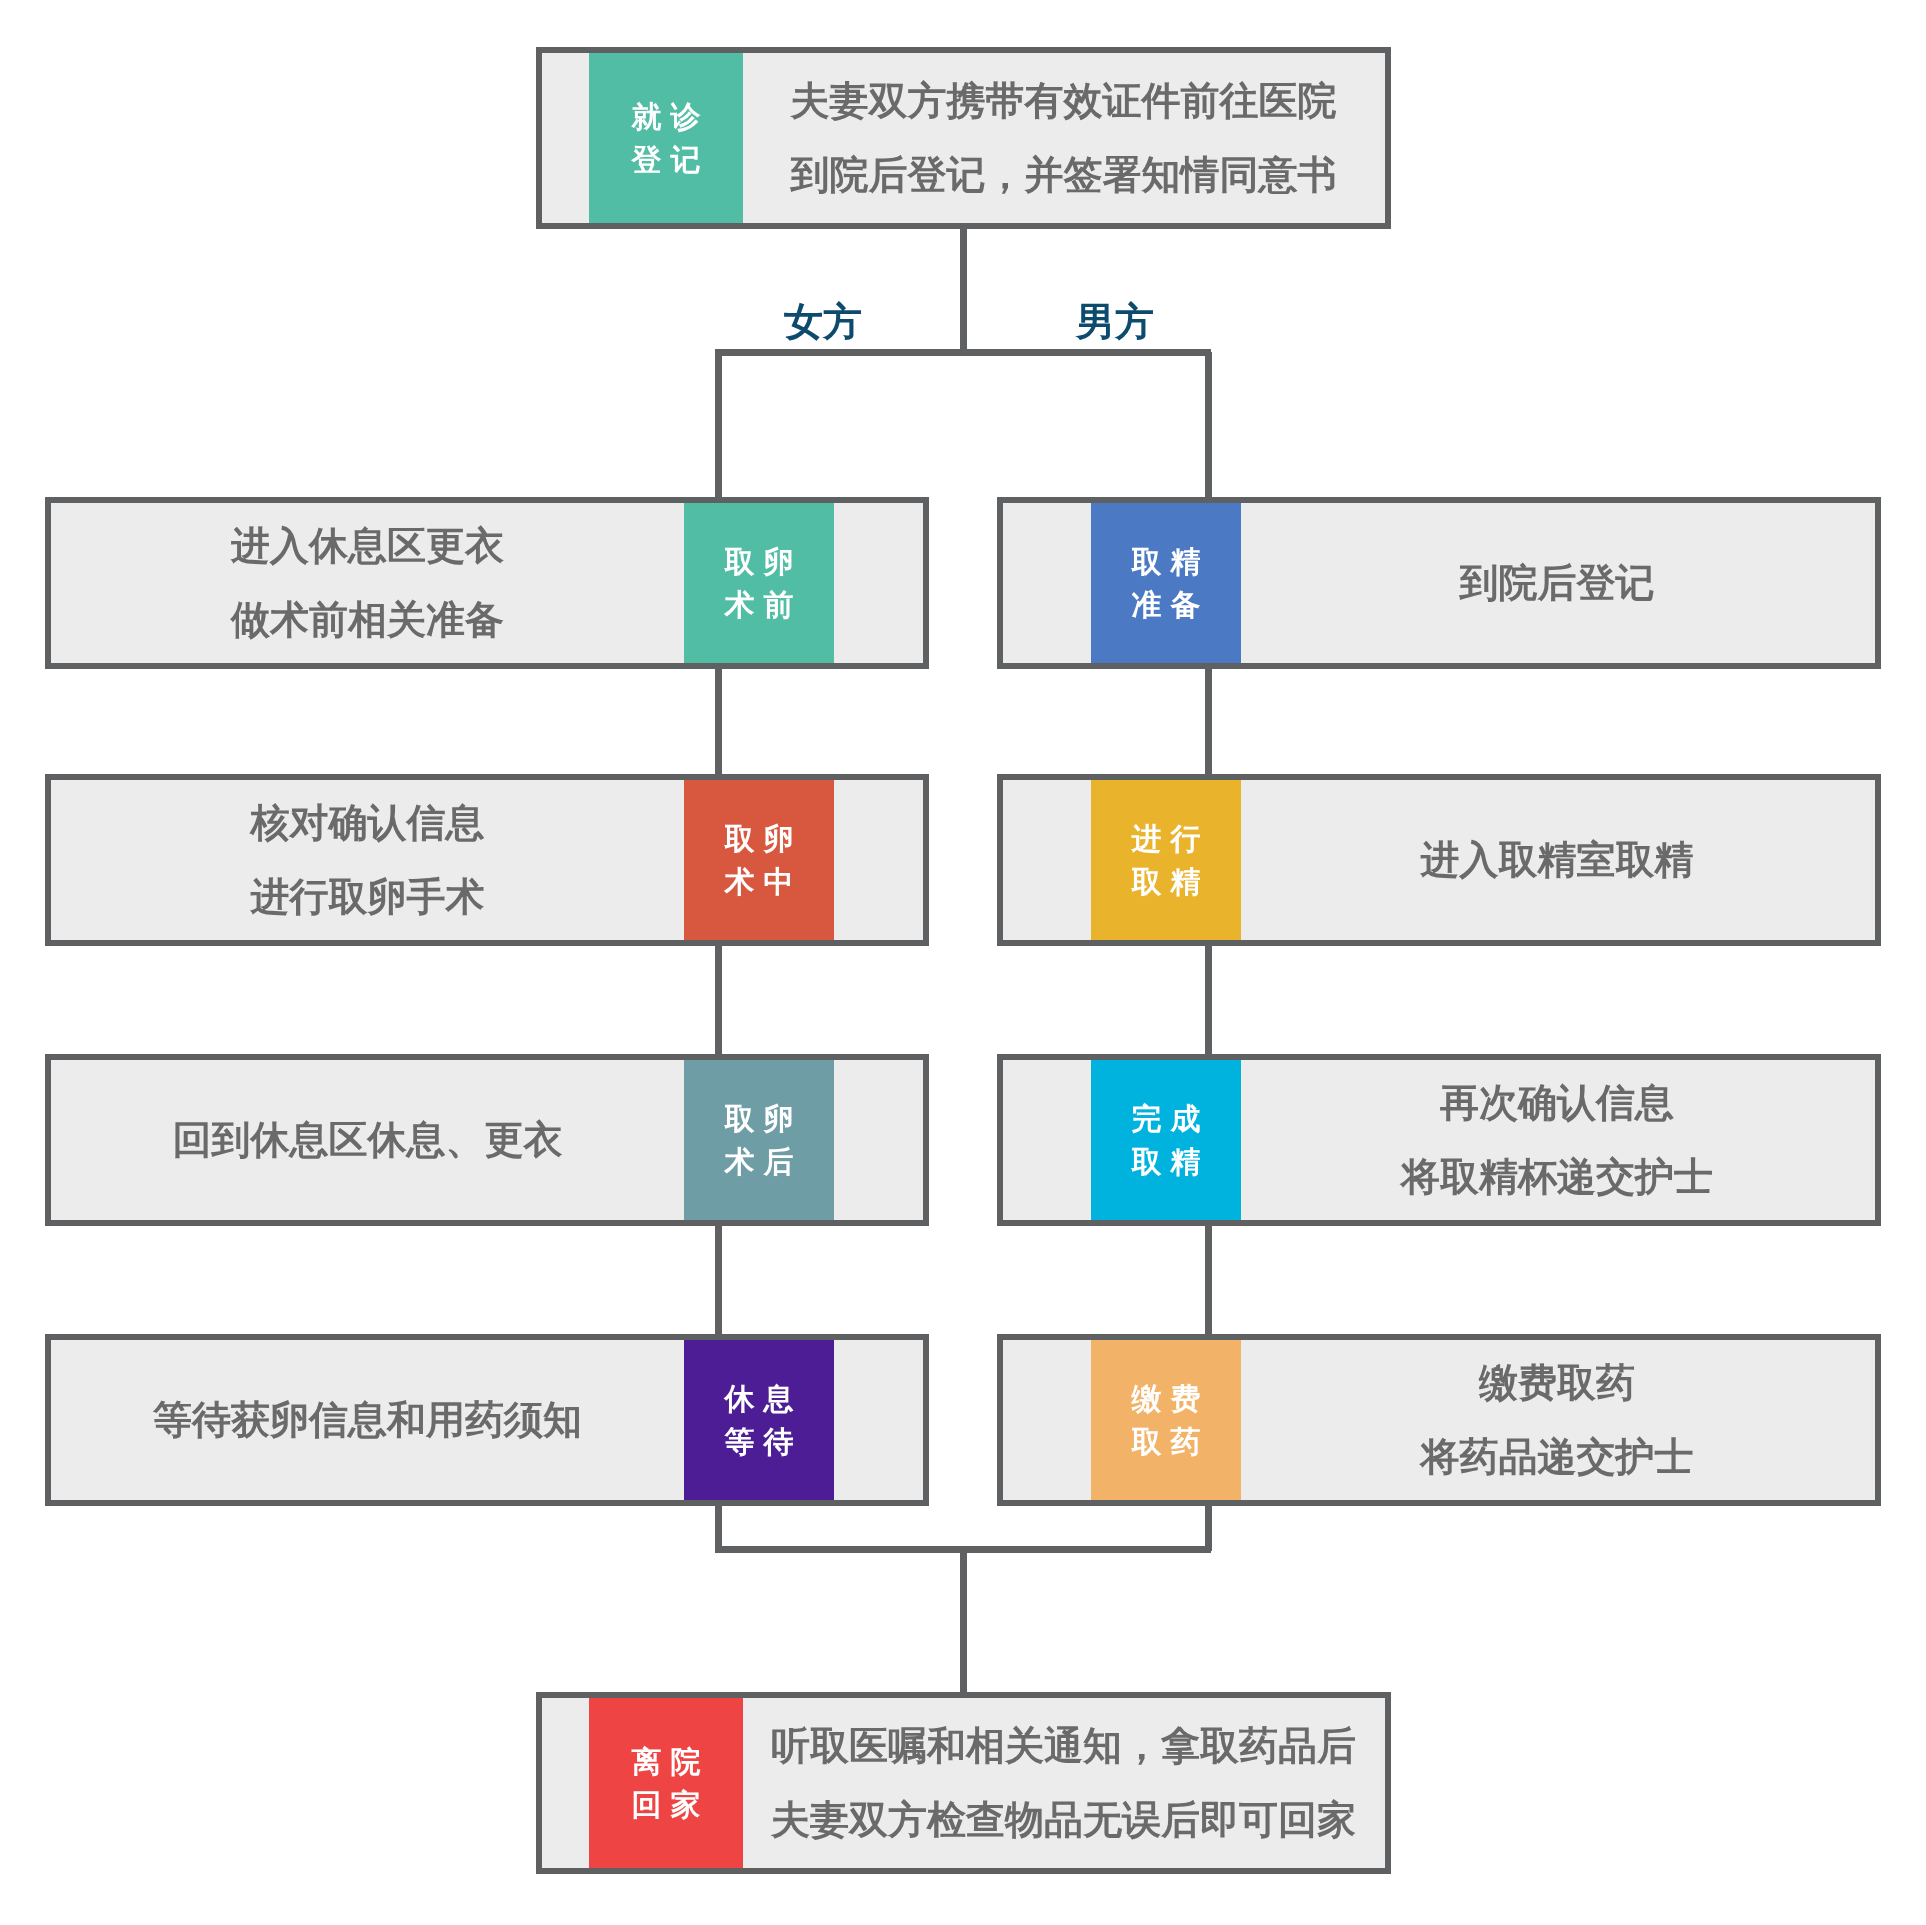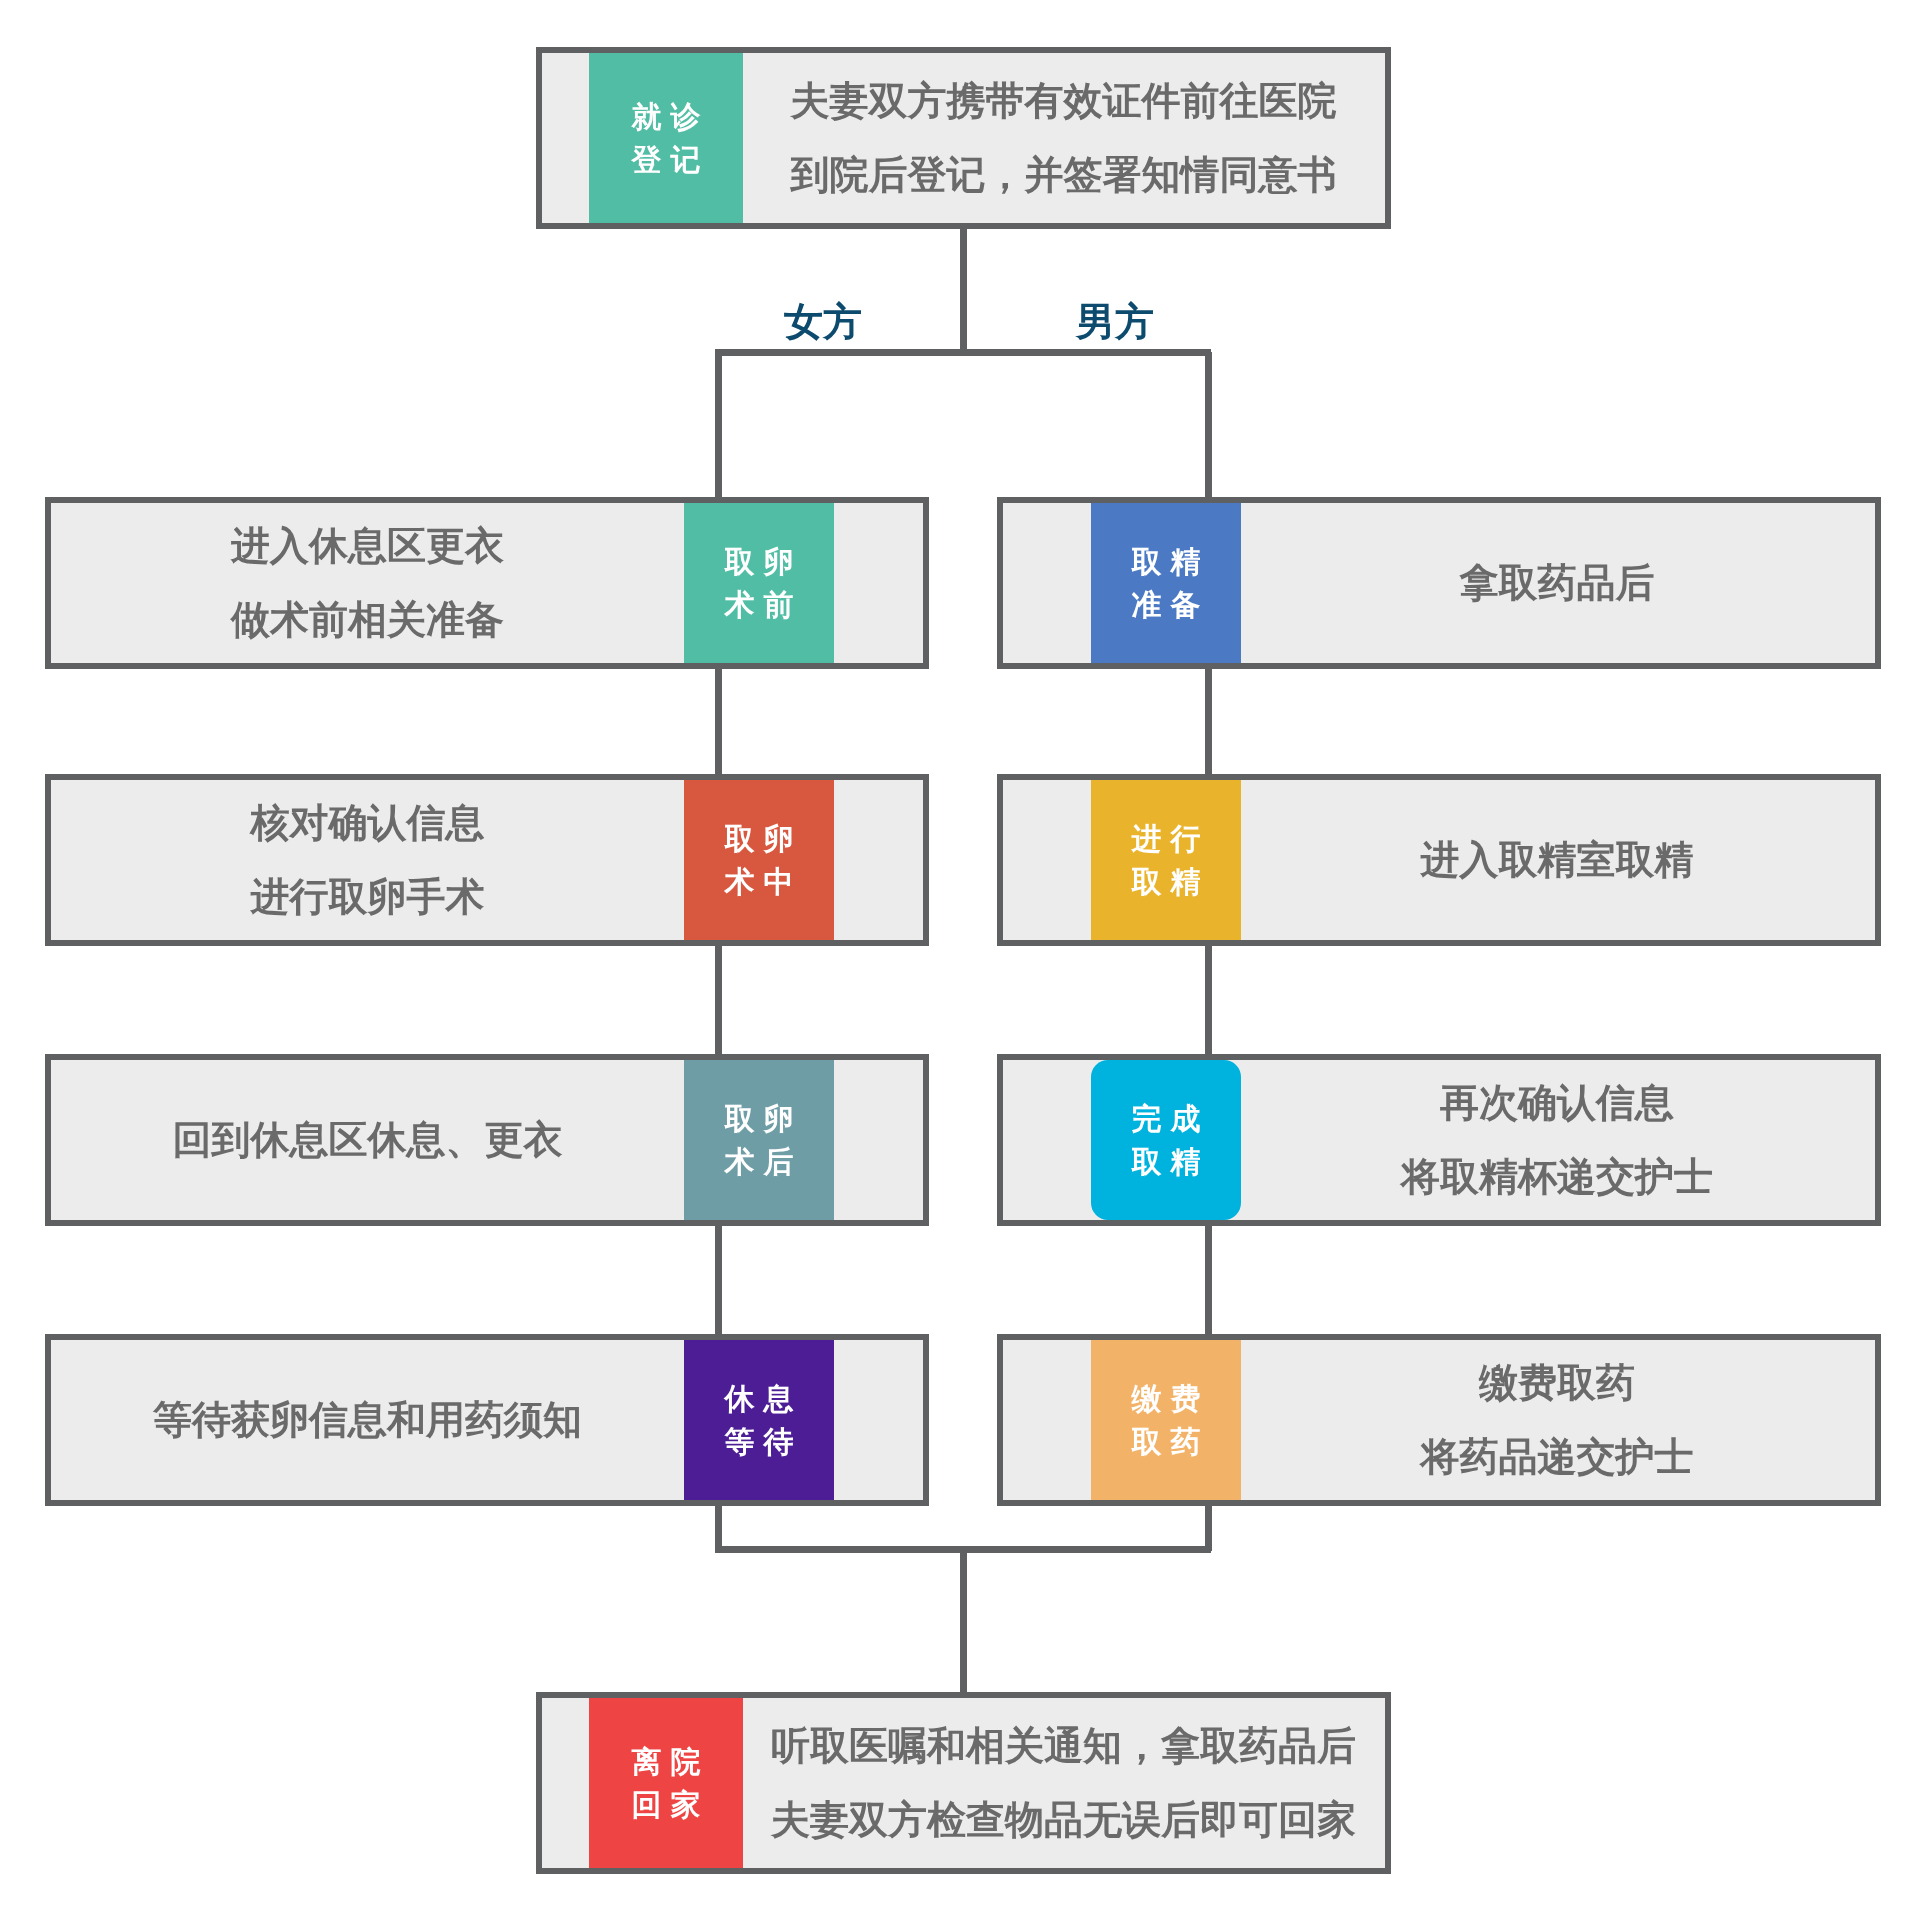--- a/index.html
+++ b/index.html
@@ -124,36 +124,36 @@
       <span>等待</span>
     </div>
   </div>
 
   <div class="box" style="left:997px;top:497px;width:884px;height:172px;">
     <div class="label" style="left: 88px; width: 150px; background: rgb(75, 121, 196);">
       <span>取精</span>
       <span>准备</span>
     </div>
     <div class="desc" style="left:238px;width:632px;">
-      <div>拿取药品后</div>
+      <div>到院后登记</div>
     </div>
   </div>
 
   <div class="box" style="left:997px;top:774px;width:884px;height:172px;">
     <div class="label" style="left: 88px; width: 150px; background: rgb(234, 179, 44);">
       <span>进行</span>
       <span>取精</span>
     </div>
     <div class="desc" style="left:238px;width:632px;">
       <div>进入取精室取精</div>
     </div>
   </div>
 
   <div class="box" style="left:997px;top:1054px;width:884px;height:172px;">
-    <div class="label" style="left: 88px; width: 150px; background: rgb(0, 178, 222); border-radius: 17px;">
+    <div class="label" style="left: 88px; width: 150px; background: rgb(0, 178, 222);">
       <span>完成</span>
       <span>取精</span>
     </div>
     <div class="desc" style="left:238px;width:632px;">
       <div>再次确认信息</div>
       <div>将取精杯递交护士</div>
     </div>
   </div>
 
   <div class="box" style="left:997px;top:1334px;width:884px;height:172px;">

